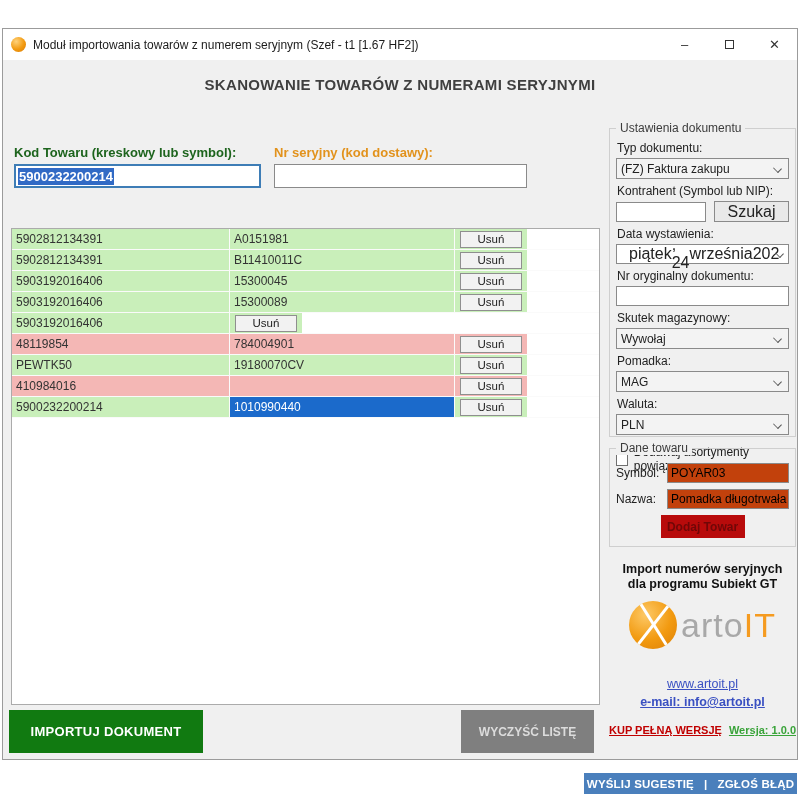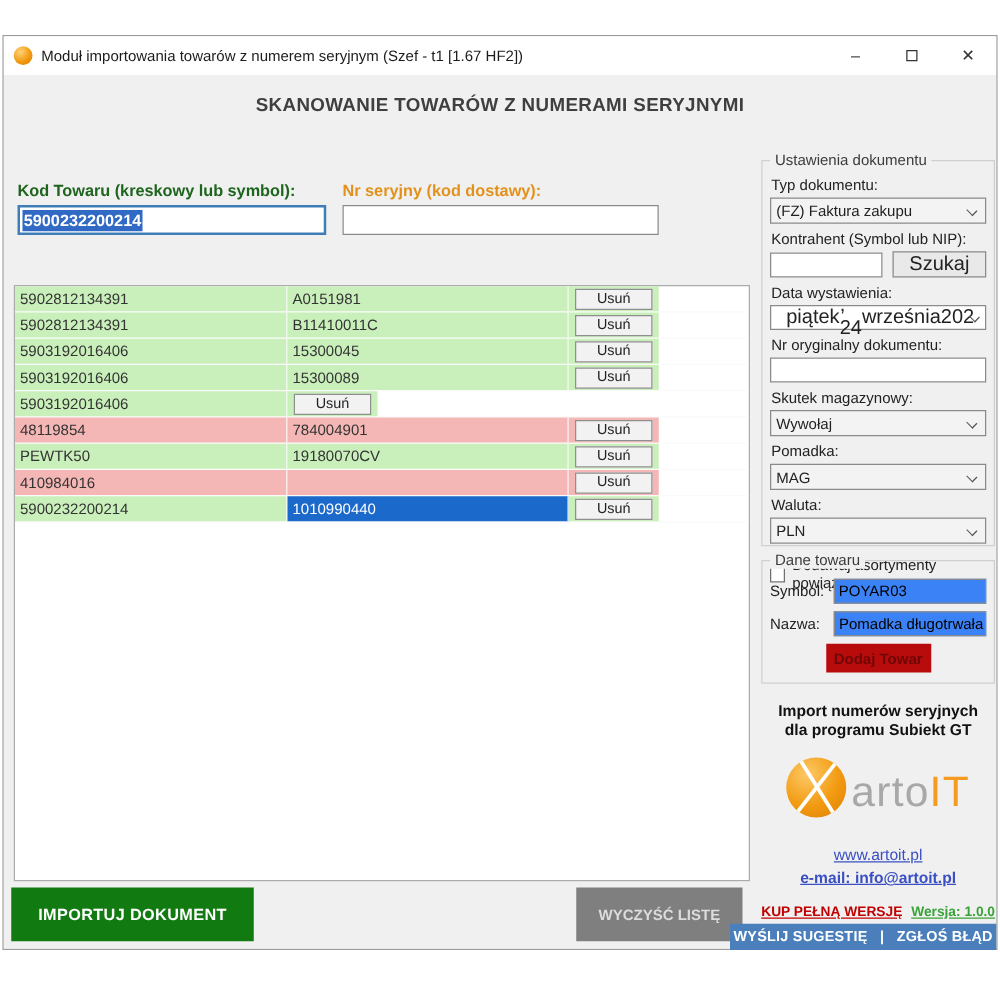--- a/index.html
+++ b/index.html
@@ -74,47 +74,47 @@
   .kontr-row .tbox { width:90px; }
   .btn-szukaj { width:76px; height:21px; background:#e9e9e9; border:1px solid #8a8a8a; font-size:16px; color:#222; }
   .datebox { height:20px; background:#fff; border:1px solid #8a8a8a; display:flex; align-items:center;
              font-size:16px; color:#222; padding:0 18px 0 12px; position:relative; justify-content:space-between; }
   .chk-row { display:flex; align-items:center; gap:6px; margin-top:10px; }
   .chk-box { width:13px; height:13px; background:#fff; border:1px solid #707070; }
   .chk-label { font-size:12px; color:#222; }
 
   .prod-row { display:flex; align-items:center; gap:6px; margin-bottom:6px; }
   .prod-row .plabel { font-size:12px; color:#222; width:46px; }
-  .prod-row .tbox { width:122px; background:#3b82f6; }
+  .prod-row .tbox { width:122px; background:#c2410c; }
   .btn-dodaj { display:block; margin:2px auto 0 auto; width:84px; height:23px; background:#b80b0b;
                border:none; color:#700707; font-weight:bold; font-size:12px; }
 
   .tagline { position:absolute; left:606px; top:502px; width:187px; text-align:center;
              font-size:12.5px; font-weight:bold; color:#111; line-height:15px; }
 
   .logo-row { position:absolute; left:606px; top:536px; width:187px; height:58px;
-              display:flex; align-items:flex-end; justify-content:center; }
+              display:flex; align-items:center; justify-content:center; }
   .logo-circle { width:48px; height:48px; border-radius:50%; position:relative; overflow:hidden;
                  background:radial-gradient(circle at 35% 28%, #fdc967, #f29a10 55%, #dd7f05); }
   .logo-circle::before { content:""; position:absolute; left:22px; top:-6px; width:3px; height:62px;
                          background:#fff; transform:rotate(38deg); }
   .logo-circle::after  { content:""; position:absolute; left:24px; top:-6px; width:3px; height:62px;
                          background:#fff; transform:rotate(-32deg); }
   .logo-arto { font-size:34px; color:#a8a8a8; margin-left:4px; letter-spacing:1px; }
   .logo-it { font-size:34px; color:#f59b20; letter-spacing:1px; }
 
   .link-email, .link-www { position:absolute; left:606px; width:187px; text-align:center; font-size:12.5px;
                color:#3a50c2; text-decoration:underline; }
   .link-email { top:635px;font-weight:bold; } .link-www { top:617px; }
 
   .buy-row { position:absolute; left:606px; top:664px; width:187px; display:flex; justify-content:space-between; align-items:baseline; }
   .link-buy { font-size:11px; font-weight:bold; color:#c00000; text-decoration:underline; }
   .link-ver { font-size:11px; font-weight:bold; color:#39a339; text-decoration:underline; }
 
-  .bluebar { position:absolute; left:581px; top:679px; width:213px; height:21px; background:#4a7fbc;
+  .bluebar { position:absolute; left:581px; top:713px; width:213px; height:21px; background:#4a7fbc;
              display:flex; align-items:center; justify-content:center; gap:10px; }
   .bluebar span { color:#fff; font-size:11.5px; font-weight:bold; letter-spacing:.2px; }
 </style>
 </head>
 <body>
 
 <div class="window">
 
   <div class="titlebar">
     <span class="app-icon"></span>

